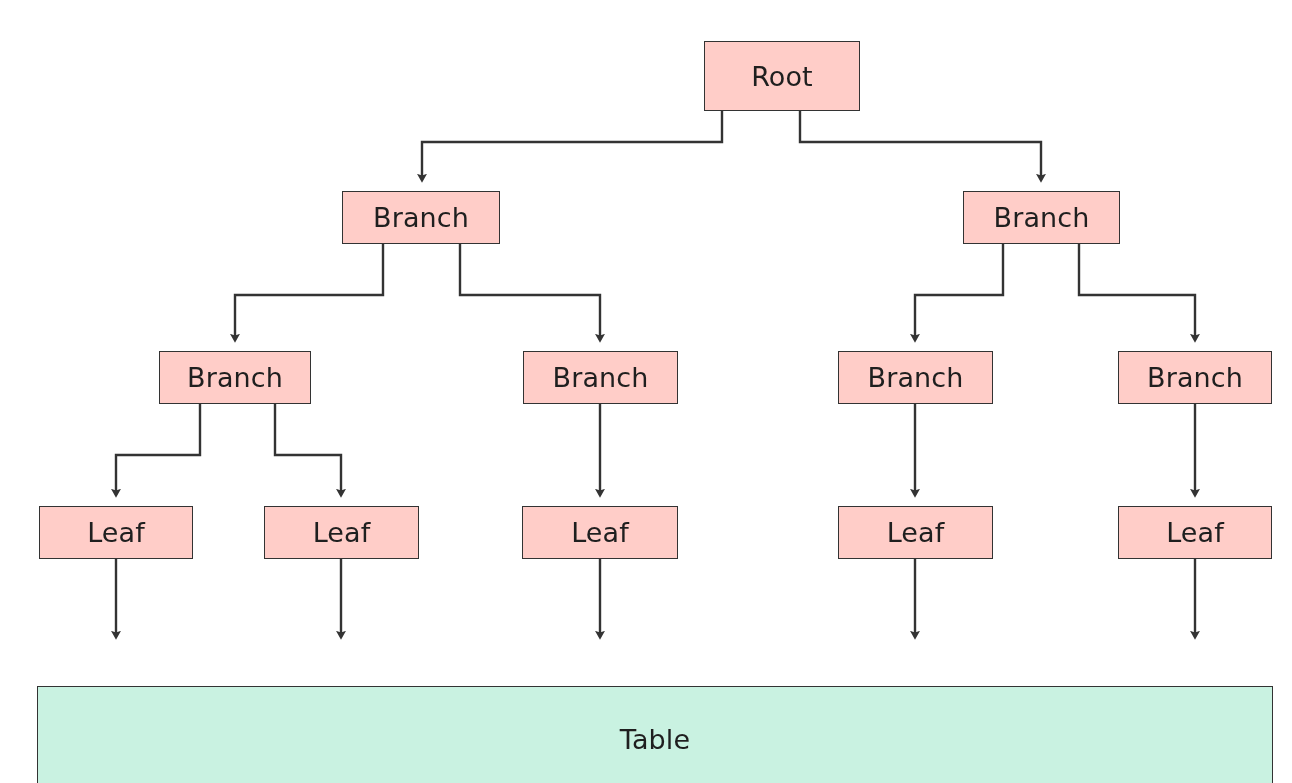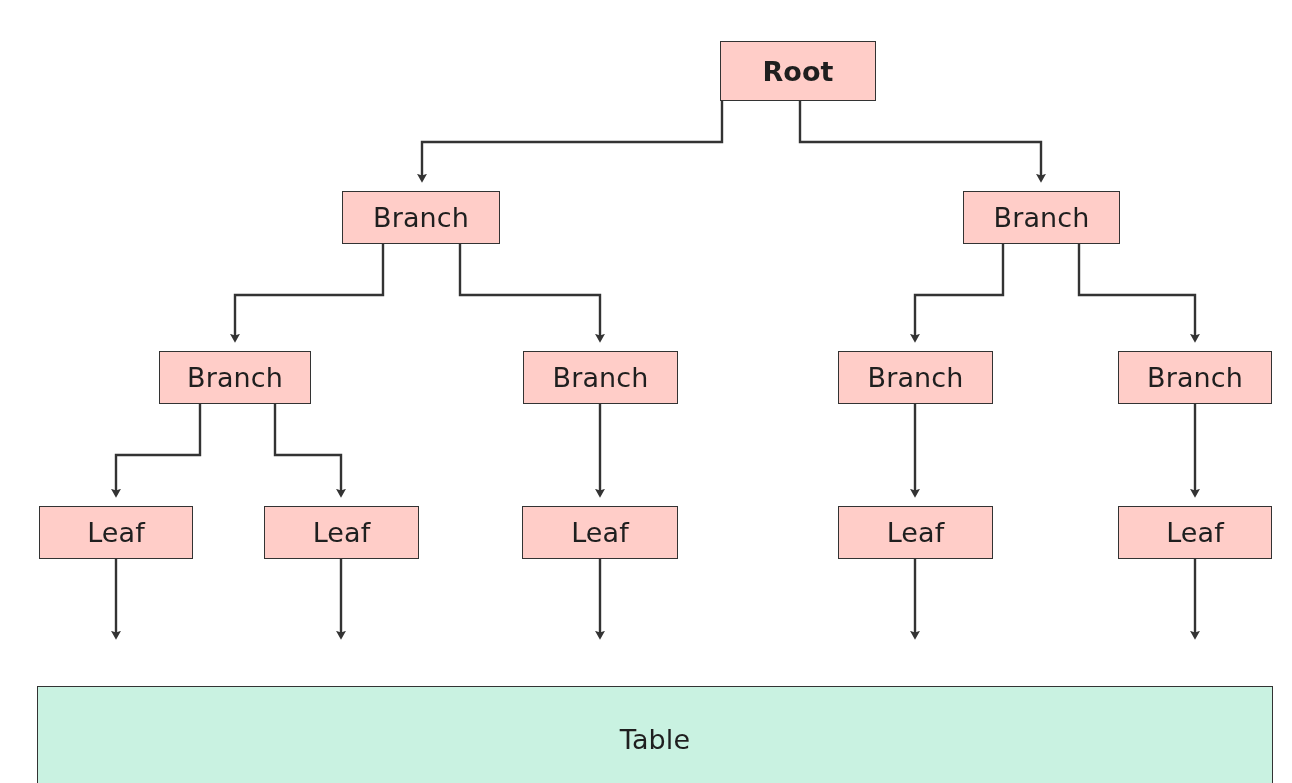--- a/index.html
+++ b/index.html
@@ -74,21 +74,21 @@
         <path d="M 1195 404 L 1195 493" marker-end="url(#arrowhead)"></path>
         <path d="M 116 559 L 116 635" marker-end="url(#arrowhead)"></path>
         <path d="M 341 559 L 341 635" marker-end="url(#arrowhead)"></path>
         <path d="M 600 559 L 600 635" marker-end="url(#arrowhead)"></path>
         <path d="M 915 559 L 915 635" marker-end="url(#arrowhead)"></path>
         <path d="M 1195 559 L 1195 635" marker-end="url(#arrowhead)"></path>
       </g>
   </svg>
 
   <div id="node-layer">
-      <div class="node node-pink" style="left: 720px; top: 41px; width: 156px; height: 60px; font-weight: bold;">
+      <div class="node node-pink" style="left: 704px; top: 41px; width: 156px; height: 70px;">
         <span class="node-label">Root</span>
       </div>
       <div class="node node-pink" style="left: 342px; top: 191px; width: 158px; height: 53px;">
         <span class="node-label">Branch</span>
       </div>
       <div class="node node-pink" style="left: 963px; top: 191px; width: 157px; height: 53px;">
         <span class="node-label">Branch</span>
       </div>
       <div class="node node-pink" style="left: 159px; top: 351px; width: 152px; height: 53px;">
         <span class="node-label">Branch</span>

